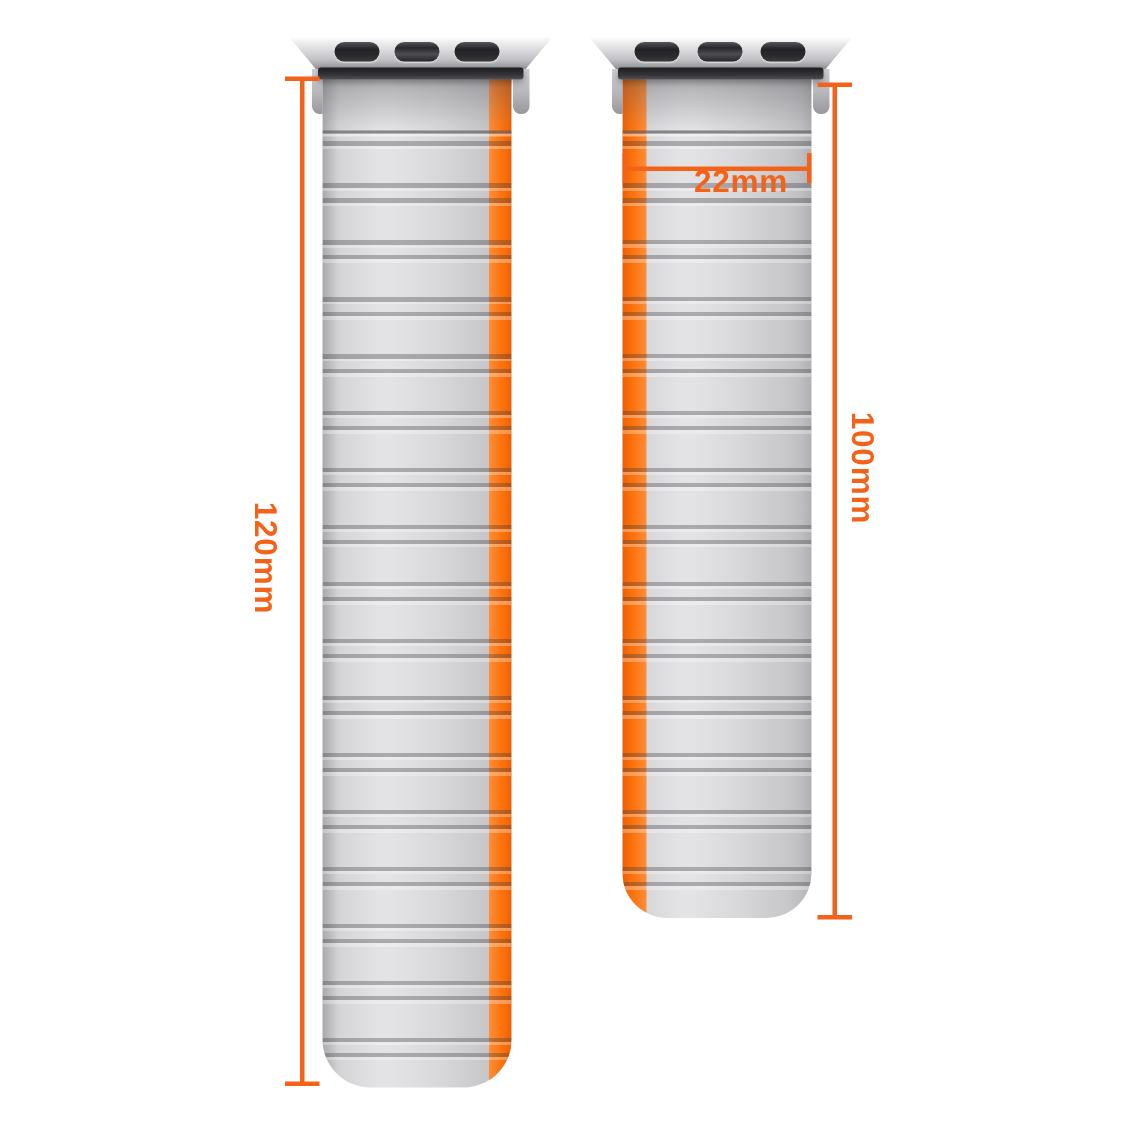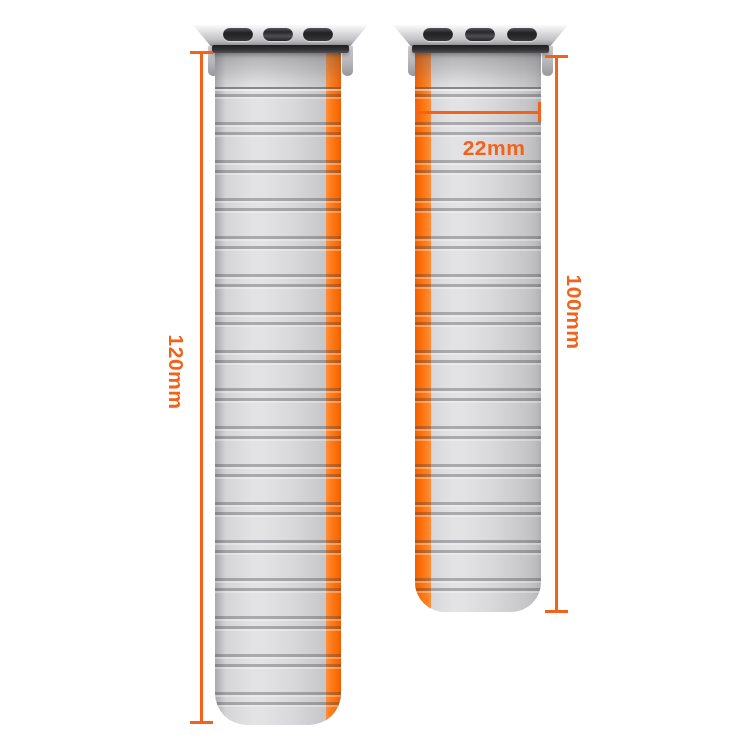--- a/index.html
+++ b/index.html
@@ -117,21 +117,21 @@
     <div class="dim" style="left:190px;top:51px;width:23px;height:3px;"></div>
     <div class="dim" style="left:200px;top:53px;width:3px;height:669px;"></div>
     <div class="dim" style="left:190px;top:721px;width:23px;height:3px;"></div>
     <div class="dim-label rot90" style="left:126px;top:360px;">120mm</div>
   </div>
 
   <div>
     <div class="dim" style="left:415px;top:102px;width:3px;height:20px;"></div>
     <div class="dim" style="left:417px;top:111px;width:122px;height:3px;"></div>
     <div class="dim" style="left:538px;top:102px;width:3px;height:20px;"></div>
-    <div class="dim-label" style="left:444px;top:136px;">22mm</div>
+    <div class="dim-label" style="left:444px;top:110px;">22mm</div>
   </div>
 
   <div>
     <div class="dim" style="left:545px;top:55px;width:23px;height:3px;"></div>
     <div class="dim" style="left:555px;top:57px;width:3px;height:554px;"></div>
     <div class="dim" style="left:545px;top:610px;width:23px;height:3px;"></div>
     <div class="dim-label rot90" style="left:524px;top:300px;">100mm</div>
   </div>
 
 </div>

